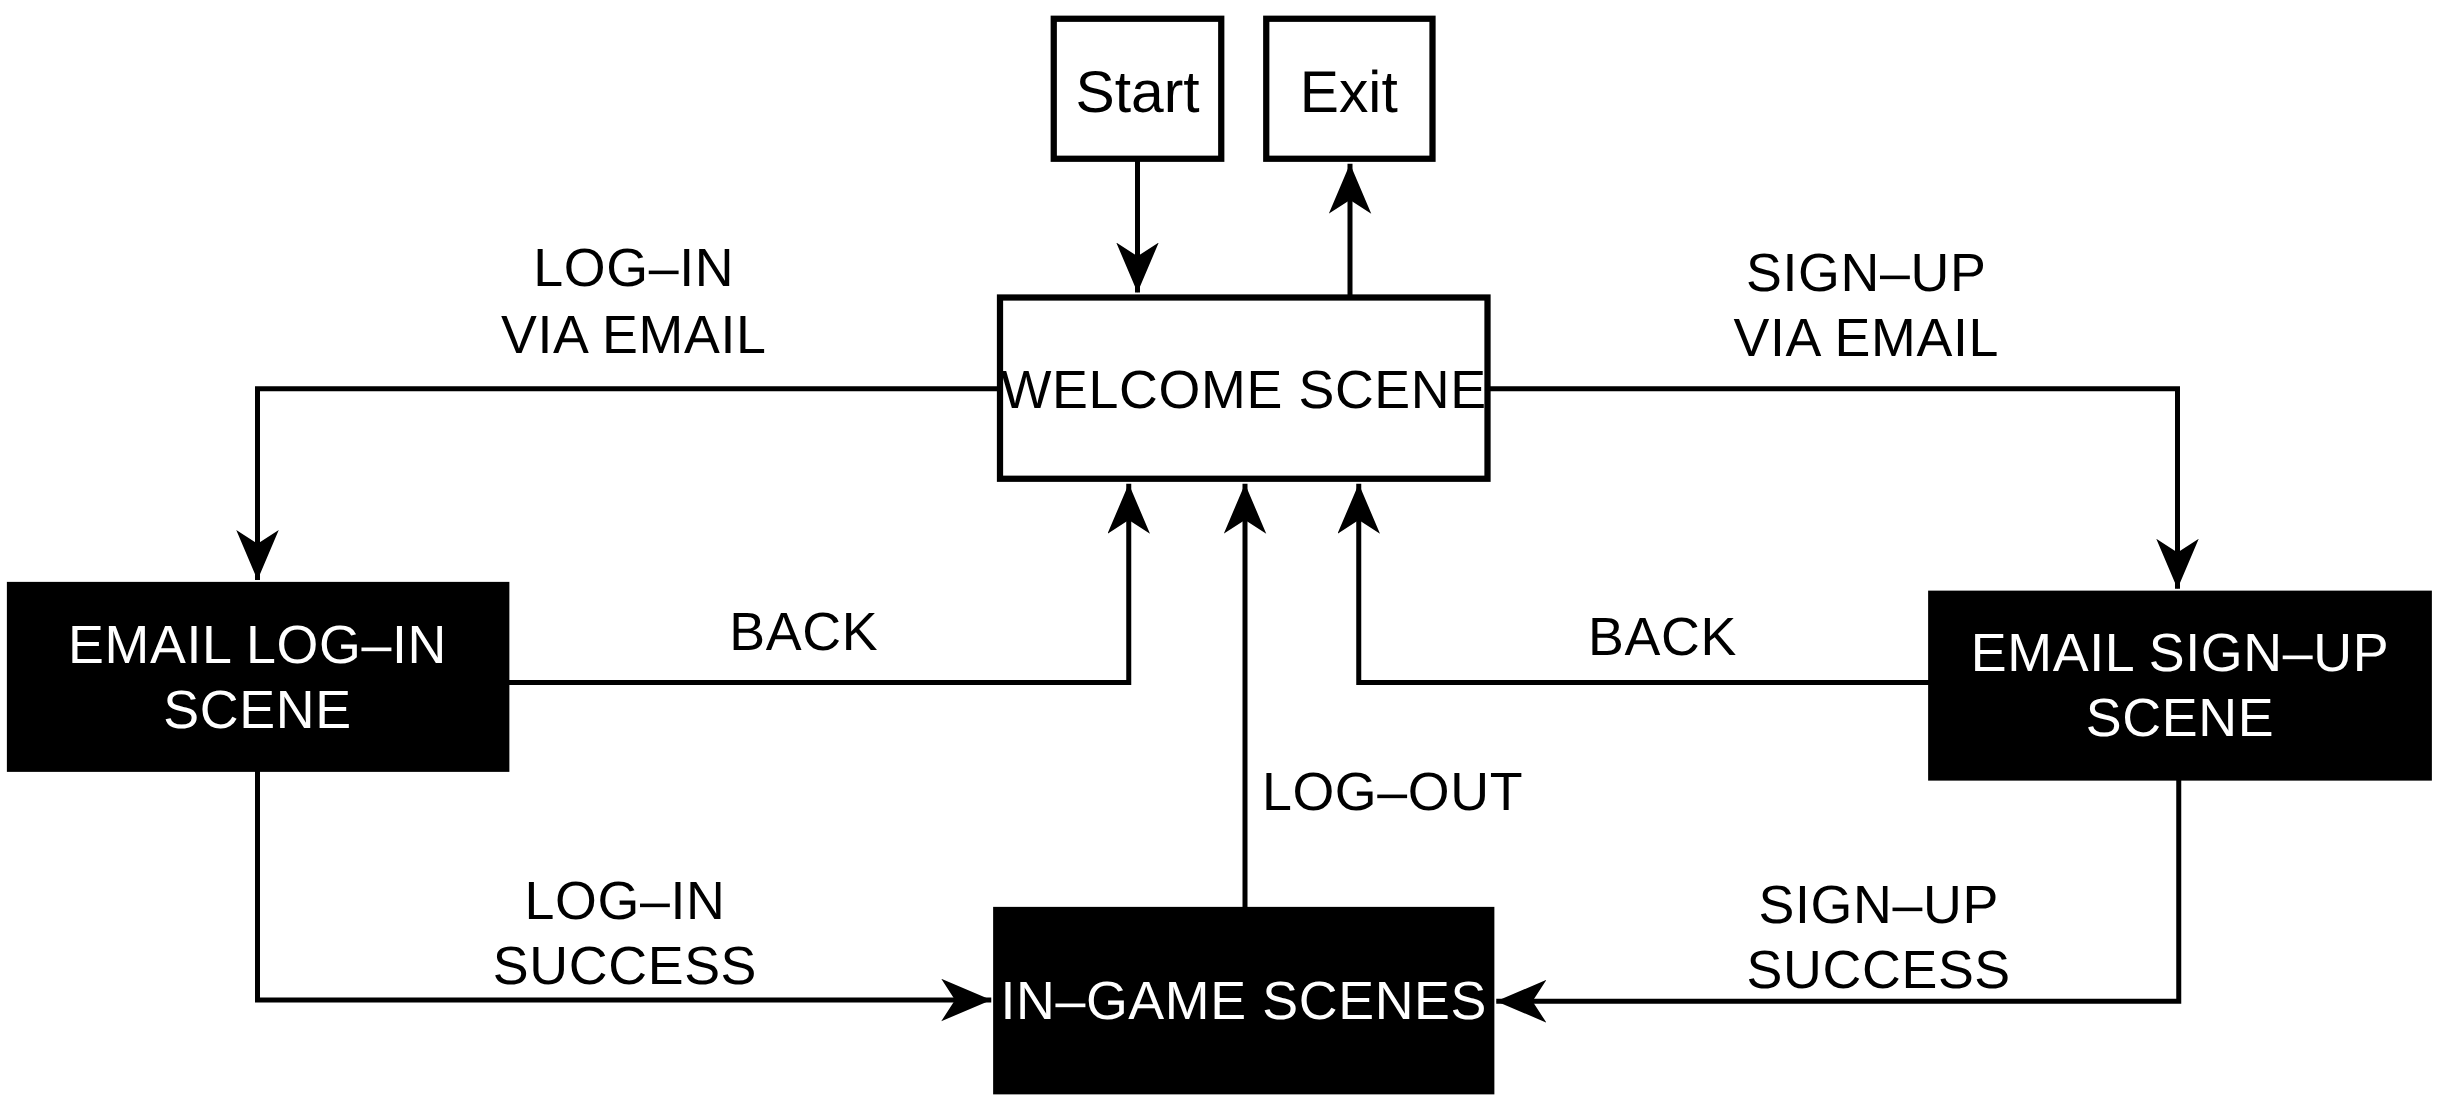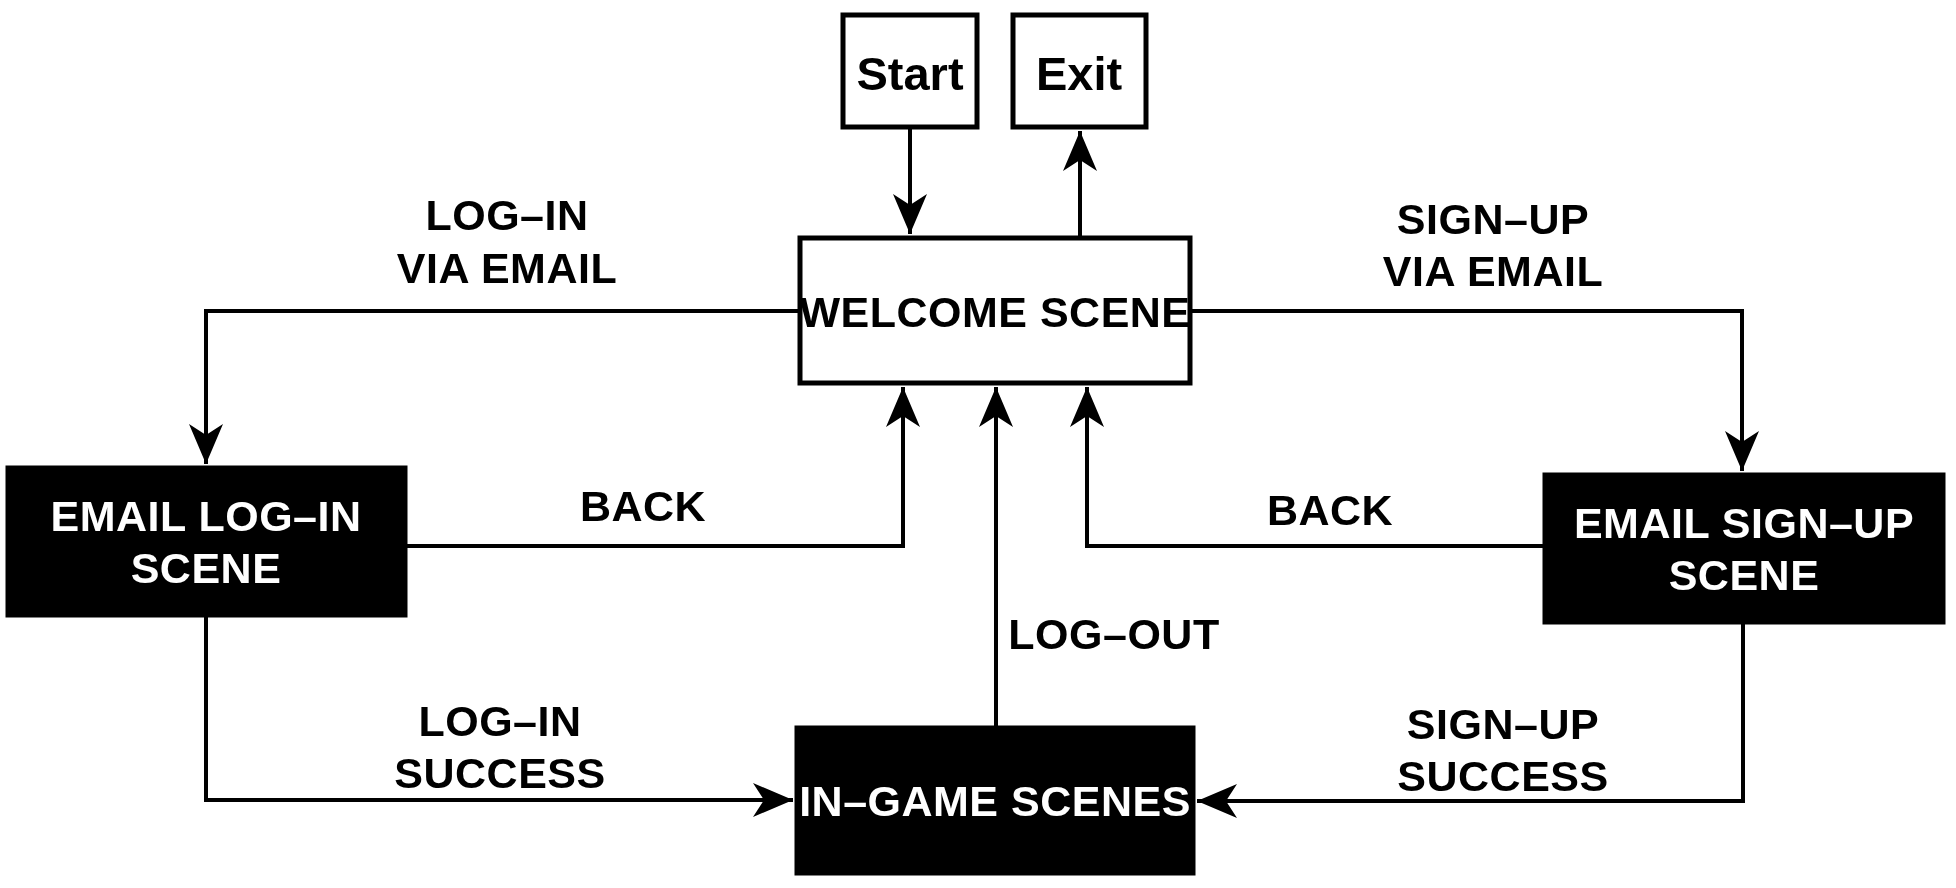--- a/index.html
+++ b/index.html
@@ -8,21 +8,20 @@
     background: #ffffff;
     width: 1956px;
     height: 888px;
     overflow: hidden;
   }
   .diagram-root {
     position: relative;
     width: 1956px;
     height: 852px;
     font-family: "Liberation Sans", "DejaVu Sans", sans-serif;
-    font-weight: bold;
   }
   svg text, svg tspan {
     font-family: "Liberation Sans", "DejaVu Sans", sans-serif;
     dominant-baseline: central;
     fill: #000000;
   }
   .node-label { font-size: 43px; letter-spacing: 0.5px; }
   .node-label-light { font-size: 43px; letter-spacing: 0.5px; fill: #ffffff; }
   .terminal-label { font-size: 47px; }
   .edge-label { font-size: 43px; letter-spacing: 0.5px; }

